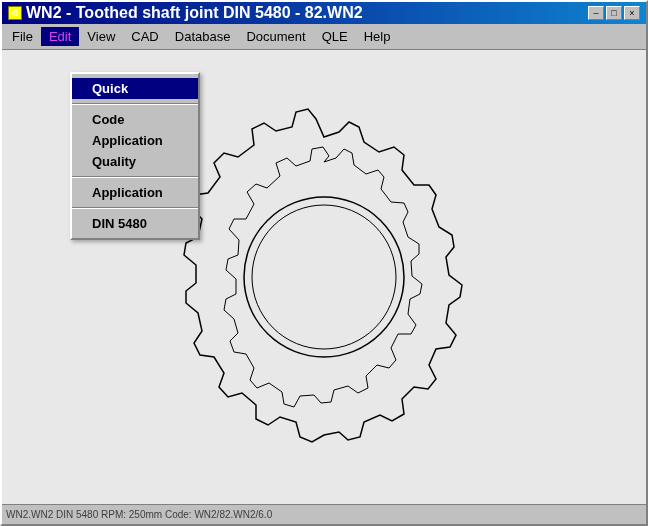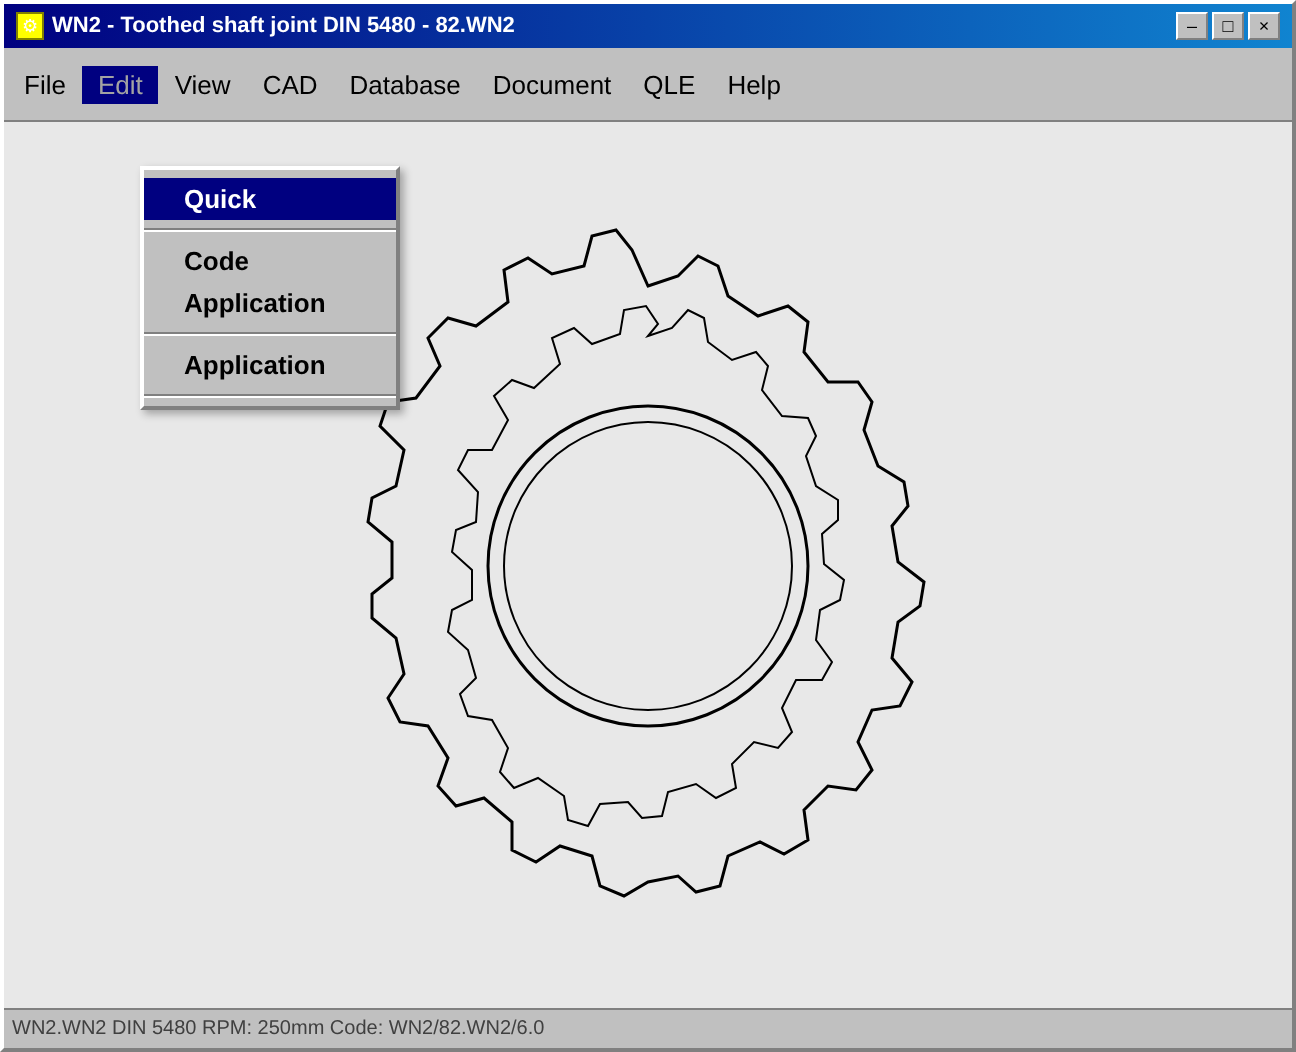--- a/index.html
+++ b/index.html
@@ -40,21 +40,21 @@
       width: 14px;
       height: 14px;
       background: #ffff00;
       border: 1px solid #808000;
       font-size: 9px;
       display: flex;
       align-items: center;
       justify-content: center;
     }
     .title-text {
-      font-size: 11px;
+      font-size: 16px;
       font-weight: bold;
     }
     .title-buttons {
       display: flex;
       gap: 2px;
     }
     .title-btn {
       width: 16px;
       height: 14px;
       background: #c0c0c0;
@@ -65,34 +65,34 @@
       cursor: pointer;
       display: flex;
       align-items: center;
       justify-content: center;
       color: black;
     }
     .menu-bar {
       background: #c0c0c0;
       display: flex;
       padding: 2px 2px;
-      height: 37px;
+      height: 26px;
       align-items: center;
       flex-shrink: 0;
       border-bottom: 1px solid #808080;
     }
     .menu-item {
       padding: 2px 8px;
       cursor: pointer;
       font-size: 13px;
       color: black;
     }
     .menu-item.active {
       background: #000080;
-      color: #a3a3a3;
+      color: #d946ef;
     }
     .content-area {
       flex: 1;
       background: #e8e8e8;
       position: relative;
       display: flex;
       align-items: center;
       justify-content: center;
       overflow: hidden;
     }
@@ -179,28 +179,32 @@
     <div class="dropdown-menu">
 
       <div class="dropdown-section">
         <div class="dropdown-item highlighted">Quick</div>
       </div>
       <div class="dropdown-divider"></div>
 
       <div class="dropdown-section">
         <div class="dropdown-item">Code</div>
         <div class="dropdown-item">Application</div>
+        <div class="dropdown-item">Quality</div>
       </div>
       <div class="dropdown-divider"></div>
 
       <div class="dropdown-section">
         <div class="dropdown-item">Application</div>
       </div>
       <div class="dropdown-divider"></div>
 
+      <div class="dropdown-section">
+        <div class="dropdown-item">DIN 5480</div>
+      </div>
     </div>
 
     <svg class="gear-drawing" viewBox="0 0 400 400" xmlns="http://www.w3.org/2000/svg">
 
       <g fill="none" stroke="black" stroke-width="1.5">
 
         <path d="
           M 200 60
           L 215 55 L 225 45 L 235 50 L 240 65
           L 255 75 L 270 70 L 280 78 L 278 93

